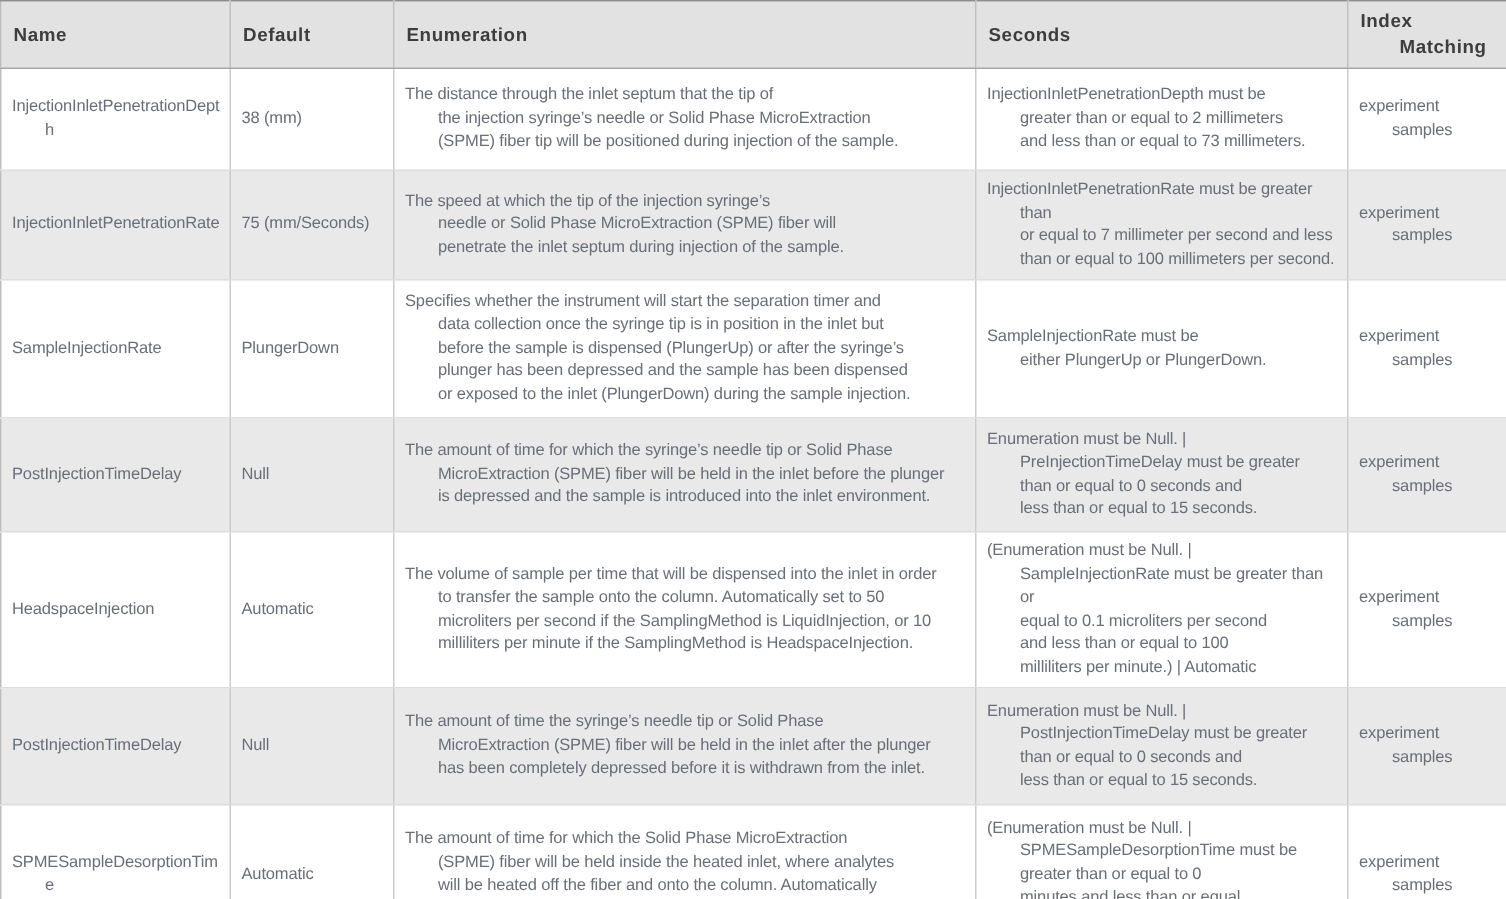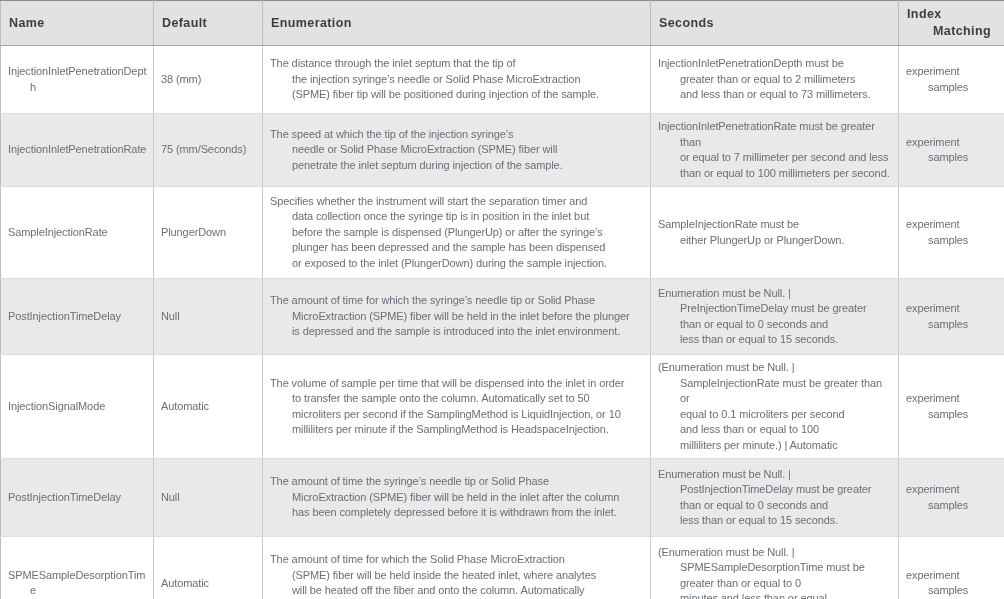--- a/index.html
+++ b/index.html
@@ -175,21 +175,21 @@
 PreInjectionTimeDelay must be greater
 than or equal to 0 seconds and
 less than or equal to 15 seconds.</div>
         </td>
       <td>
           <div class="cell">experiment samples</div>
         </td>
     </tr>
     <tr>
       <td>
-          <div class="cell">InjectionSignalMode</div>
+          <div class="cell">HeadspaceInjection</div>
         </td>
       <td>
           <div class="cell">Automatic</div>
         </td>
       <td>
           <div class="cell">The volume of sample per time that will be dispensed into the inlet in order
 to transfer the sample onto the column.  Automatically set to 50
 microliters per second if the SamplingMethod is LiquidInjection, or 10
 milliliters per minute if the SamplingMethod is HeadspaceInjection.</div>
         </td>
@@ -206,21 +206,21 @@
     </tr>
     <tr>
       <td>
           <div class="cell">PostInjectionTimeDelay</div>
         </td>
       <td>
           <div class="cell">Null</div>
         </td>
       <td>
           <div class="cell">The amount of time the syringe’s needle tip or Solid Phase
-MicroExtraction (SPME) fiber will be held in the inlet after the column
+MicroExtraction (SPME) fiber will be held in the inlet after the plunger
 has been completely depressed before it is withdrawn from the inlet.</div>
         </td>
       <td>
           <div class="cell">Enumeration must be Null.  |
 PostInjectionTimeDelay must be greater
 than or equal to 0 seconds and
 less than or equal to 15 seconds.</div>
         </td>
       <td>
           <div class="cell">experiment samples</div>

